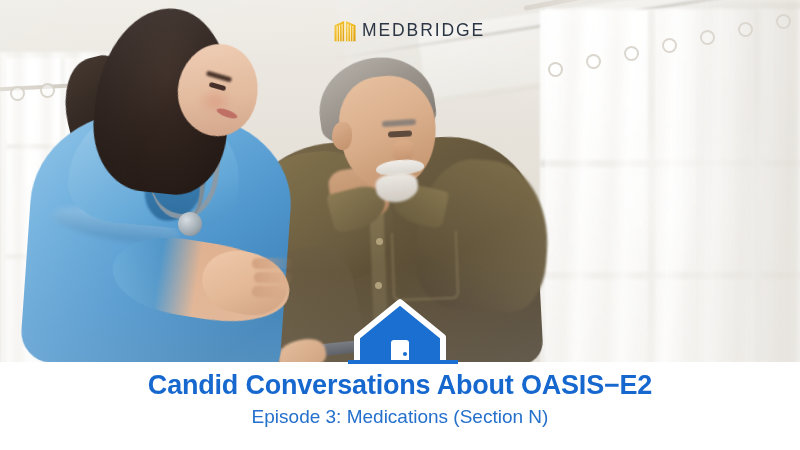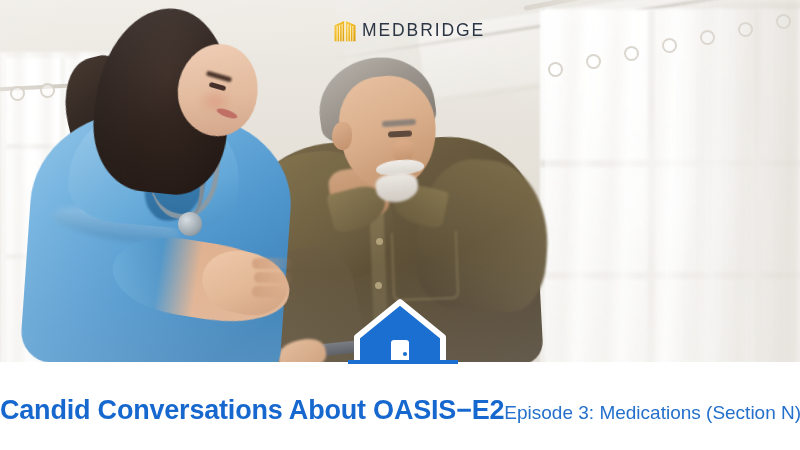--- a/index.html
+++ b/index.html
@@ -571,21 +571,21 @@
 
   
   .banner {
     position: absolute;
     left: 0; top: 362px;
     width: 800px;
     height: 88px;
     background: #ffffff;
     z-index: 24;
     display: flex;
-    flex-direction: row;
+    flex-direction: column;
     align-items: center;
     justify-content: flex-start;
     padding-top: 8px;
     box-sizing: border-box;
   }
   .title {
     font-family: "Liberation Sans", sans-serif;
     font-weight: bold;
     font-size: 27px;
     letter-spacing: -0.2px;

